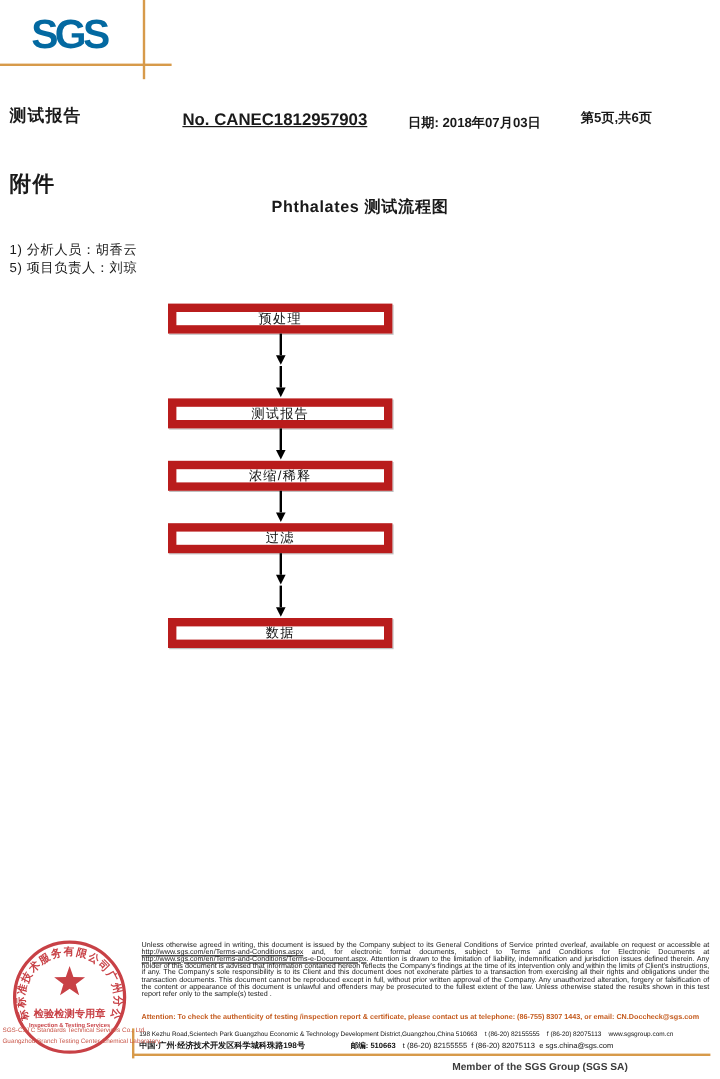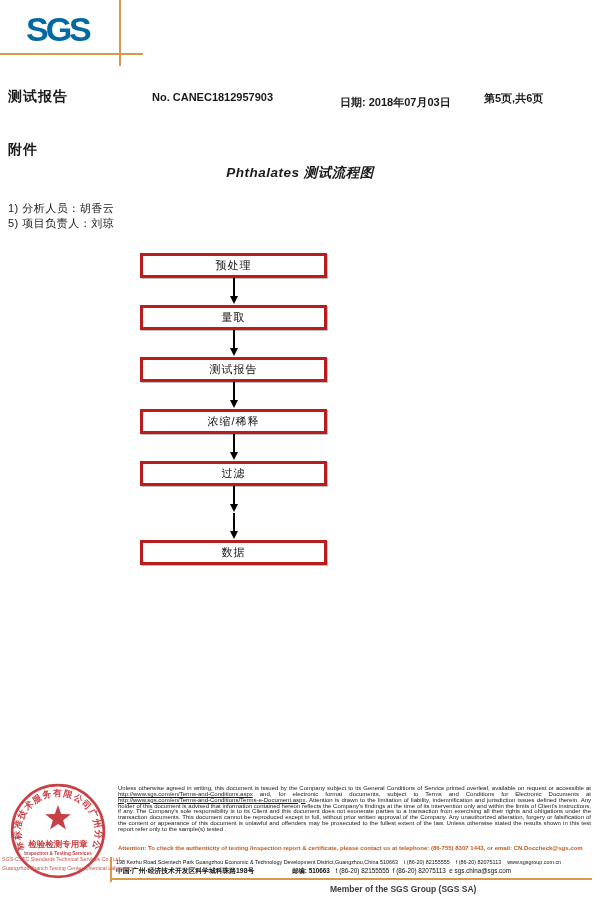--- a/index.html
+++ b/index.html
@@ -12,34 +12,34 @@
 
   
   .logo-text{
     left:26px;top:4px;font-size:34px;font-weight:700;letter-spacing:-3px;
     color:#0369a1;font-family:"Liberation Sans",sans-serif;line-height:50px;
   }
   .crosshair-h{left:0;top:53px;width:143px;height:2px;background:#d79a4a;}
   .crosshair-v{left:119px;top:0;width:2px;height:66px;background:#d79a4a;}
 
   .report-title{left:8px;top:88px;font-size:14px;font-weight:bold;letter-spacing:1px;}
-  .report-no{left:152px;top:91px;font-size:11px;font-weight:600;}
+  .report-no{left:152px;top:91px;font-size:14px;font-weight:600;text-decoration:underline;}
   .report-date{left:340px;top:95px;font-size:11px;font-weight:600;}
   .page-indicator{left:484px;top:91px;font-size:11px;font-weight:600;}
 
-  .attachment-label{left:8px;top:141px;font-size:14px;font-weight:bold;letter-spacing:1px;}
-  .flow-title{left:0;top:164px;width:600px;text-align:center;font-size:13.5px;font-weight:bold;letter-spacing:.5px;font-style:italic;}
+  .attachment-label{left:8px;top:141px;font-size:18px;font-weight:bold;letter-spacing:1px;}
+  .flow-title{left:0;top:164px;width:600px;text-align:center;font-size:13.5px;font-weight:bold;letter-spacing:.5px;}
   .note{left:8px;font-size:11px;letter-spacing:.5px;}
   .note1{top:201px;}
   .note2{top:216px;}
 
   
   .flowchart{left:140px;top:253px;width:187px;}
   .flow-box{
-    box-sizing:border-box;width:187px;height:25px;border:3px solid #b91c1c;
+    box-sizing:border-box;width:187px;height:25px;border:7px solid #b91c1c;
     display:flex;align-items:center;justify-content:center;
     font-size:11px;letter-spacing:1px;color:#111;background:#fff;
     box-shadow:1px 1px 0 rgba(0,0,0,.25);
   }
   .flow-arrow{height:27px;width:187px;display:flex;flex-direction:column;align-items:center;}
   .flow-arrow .shaft{width:2px;height:18px;background:#000;}
   .flow-arrow .head{
     width:0;height:0;border-left:4.5px solid transparent;border-right:4.5px solid transparent;
     border-top:8px solid #000;
   }
@@ -58,21 +58,21 @@
     left:116px;top:859px;width:480px;font-size:5.4px;color:#111;white-space:pre;
   }
   .addr-cn{
     left:116px;top:866px;width:480px;font-size:6.3px;color:#111;white-space:pre;display:flex;align-items:baseline;
   }
   .addr-cn .cn{font-weight:bold;font-size:6.8px;}
   .addr-cn .post{margin-left:38px;font-weight:bold;}
   .addr-cn .tel{margin-left:6px;}
   .rule-v{left:110px;top:857px;width:2px;height:25px;background:#d79a4a;}
   .rule-h{left:110px;top:878px;width:482px;height:2px;background:#d79a4a;}
-  .member-line{left:330px;top:884px;width:240px;text-align:left;font-size:8.5px;font-weight:600;color:#3c3c3c;}
+  .member-line{left:330px;top:884px;width:240px;text-align:center;font-size:8.5px;font-weight:600;color:#3c3c3c;}
 
   
   .stamp-svg{left:8px;top:781px;opacity:.88;}
   .company-en{
     left:2px;top:855px;width:130px;font-size:5.3px;line-height:8.5px;
     color:#c9574a;white-space:nowrap;z-index:1;
   }
 </style>
 </head>
 <body>
@@ -90,21 +90,20 @@
 <div class="abs flow-title">Phthalates 测试流程图</div>
 <div class="abs note note1">1) 分析人员：胡香云</div>
 <div class="abs note note2">5) 项目负责人：刘琼</div>
 
 <div class="abs flowchart">
   <div class="flow-box">预处理</div>
   <div class="flow-arrow">
       <div class="shaft"></div>
       <div class="head"></div>
     </div>
-  <div class="flow-box">量取</div>
   <div class="flow-arrow">
       <div class="shaft"></div>
       <div class="head"></div>
     </div>
   <div class="flow-box">测试报告</div>
   <div class="flow-arrow">
       <div class="shaft"></div>
       <div class="head"></div>
     </div>
   <div class="flow-box">浓缩/稀释</div>

